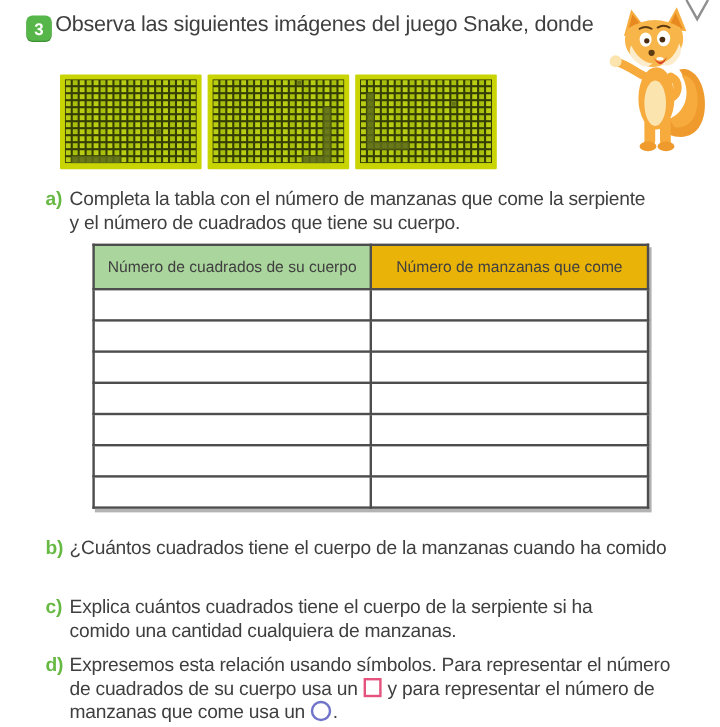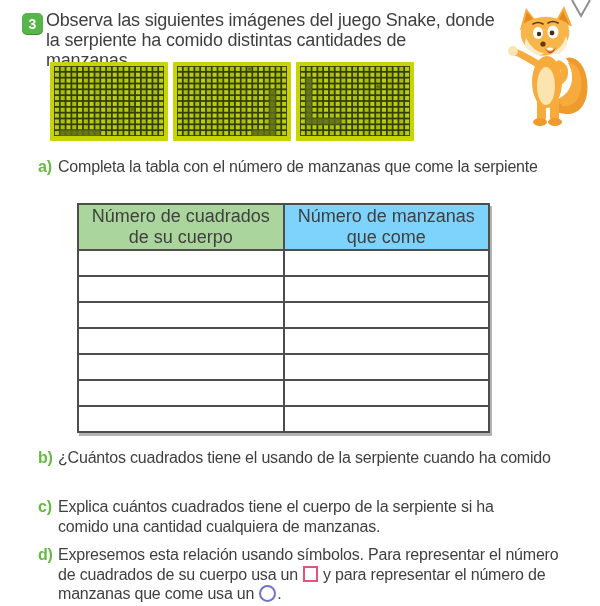--- a/index.html
+++ b/index.html
@@ -28,50 +28,49 @@
   .fox{position:absolute;left:500px;top:0px;width:96px;height:132px;}
   .vmark{position:absolute;left:568px;top:0px;width:28px;height:20px;}
 
   
   .section{position:absolute;left:38px;width:540px;font-size:16px;line-height:19.5px;letter-spacing:-0.2px;}
   .section .lbl{color:#67b944;font-weight:bold;display:inline-block;width:20px;vertical-align:top;}
   .section .txt{display:inline-block;width:505px;vertical-align:top;}
 
   
   .answer-table{
-    position:absolute;left:77px;top:203px;width:413px;border-collapse:collapse;table-layout:fixed;
+    position:absolute;left:77px;top:203px;width:464px;border-collapse:collapse;table-layout:fixed;
     box-shadow:2px 3px 0 #b3b3b3;
-    font-size:18px;
+    font-size:13px;
   }
   .answer-table th,.answer-table td{border:2px solid #4d4d4d;}
   .answer-table th{height:33px;font-weight:normal;text-align:center;color:#3f3f3f;}
   .answer-table td{height:22px;background:#ffffff;}
   th.col-body{background:#aad59c;}
-  th.col-apples{background:#7dd3fc;}
+  th.col-apples{background:#eab308;}
 
   
   .sym-square{
     display:inline-block;width:11px;height:12px;border:2px solid #e5527e;
     margin:0 5px 0 5px;vertical-align:-2px;background:#fff;
   }
   .sym-circle{
     display:inline-block;width:13px;height:13px;border:2px solid #6f74c9;border-radius:50%;
     margin:0 1px 0 5px;vertical-align:-3px;background:#fff;
   }
 </style>
 </head>
 <body>
 
 <div class="page">
 
   <div class="badge">3</div>
 
   <div class="intro">
     <div>Observa las siguientes imágenes del juego Snake, donde</div>
-    <div>la serpiente ha comido distintas cantidades de manzanas.</div>
   </div>
 
   <svg class="vmark" viewBox="0 0 28 20">
     <polyline points="4,0 13,16 22,0" fill="none" stroke="#8f8f8f" stroke-width="2"></polyline>
   </svg>
 
   <svg class="fox" viewBox="0 0 96 132">
 
     <path d="M57,112 C78,120 90,104 87,80 C85,64 75,55 66,58 C76,72 76,94 56,100 Z" fill="#ef9a2d"></path>
     <path d="M62,106 C76,108 83,95 81,78 C80,68 74,62 68,63 C75,74 74,92 58,99 Z" fill="#f6ab3c"></path>
@@ -842,20 +841,21 @@
             <rect x="29.7" y="53.7" width="6.6" height="6.6" fill="#5d6b1a" fill-opacity="0.85"></rect>
             <rect x="35.7" y="53.7" width="6.6" height="6.6" fill="#5d6b1a" fill-opacity="0.85"></rect>
             <rect x="79.2" y="19.2" width="3.6" height="3.6" fill="#5d6b1a" fill-opacity="0.9"></rect>
           </svg></div>
     </div>
   </div>
 
   <div class="section" style="top:157px;">
     <span class="lbl">a)</span><span class="txt">
       <span>Completa la tabla con el número de manzanas que come la serpiente</span><br>
+      <span>y el número de cuadrados que tiene su cuerpo.</span>
     </span>
   </div>
 
   <table class="answer-table">
     <thead>
       <tr>
         <th class="col-body">Número de cuadrados de su cuerpo</th>
         <th class="col-apples">Número de manzanas que come</th>
       </tr>
     </thead>
@@ -886,21 +886,21 @@
         </tr>
         <tr>
           <td></td>
           <td></td>
         </tr>
       </tbody>
   </table>
 
   <div class="section" style="top:448px;">
     <span class="lbl">b)</span><span class="txt">
-      <span>¿Cuántos cuadrados tiene el usando de la serpiente cuando ha comido</span><br>
+      <span>¿Cuántos cuadrados tiene el cuerpo de la manzanas cuando ha comido</span><br>
     </span>
   </div>
 
   <div class="section" style="top:497px;">
     <span class="lbl">c)</span><span class="txt">
       <span>Explica cuántos cuadrados tiene el cuerpo de la serpiente si ha</span><br>
       <span>comido una cantidad cualquiera de manzanas.</span>
     </span>
   </div>
 

